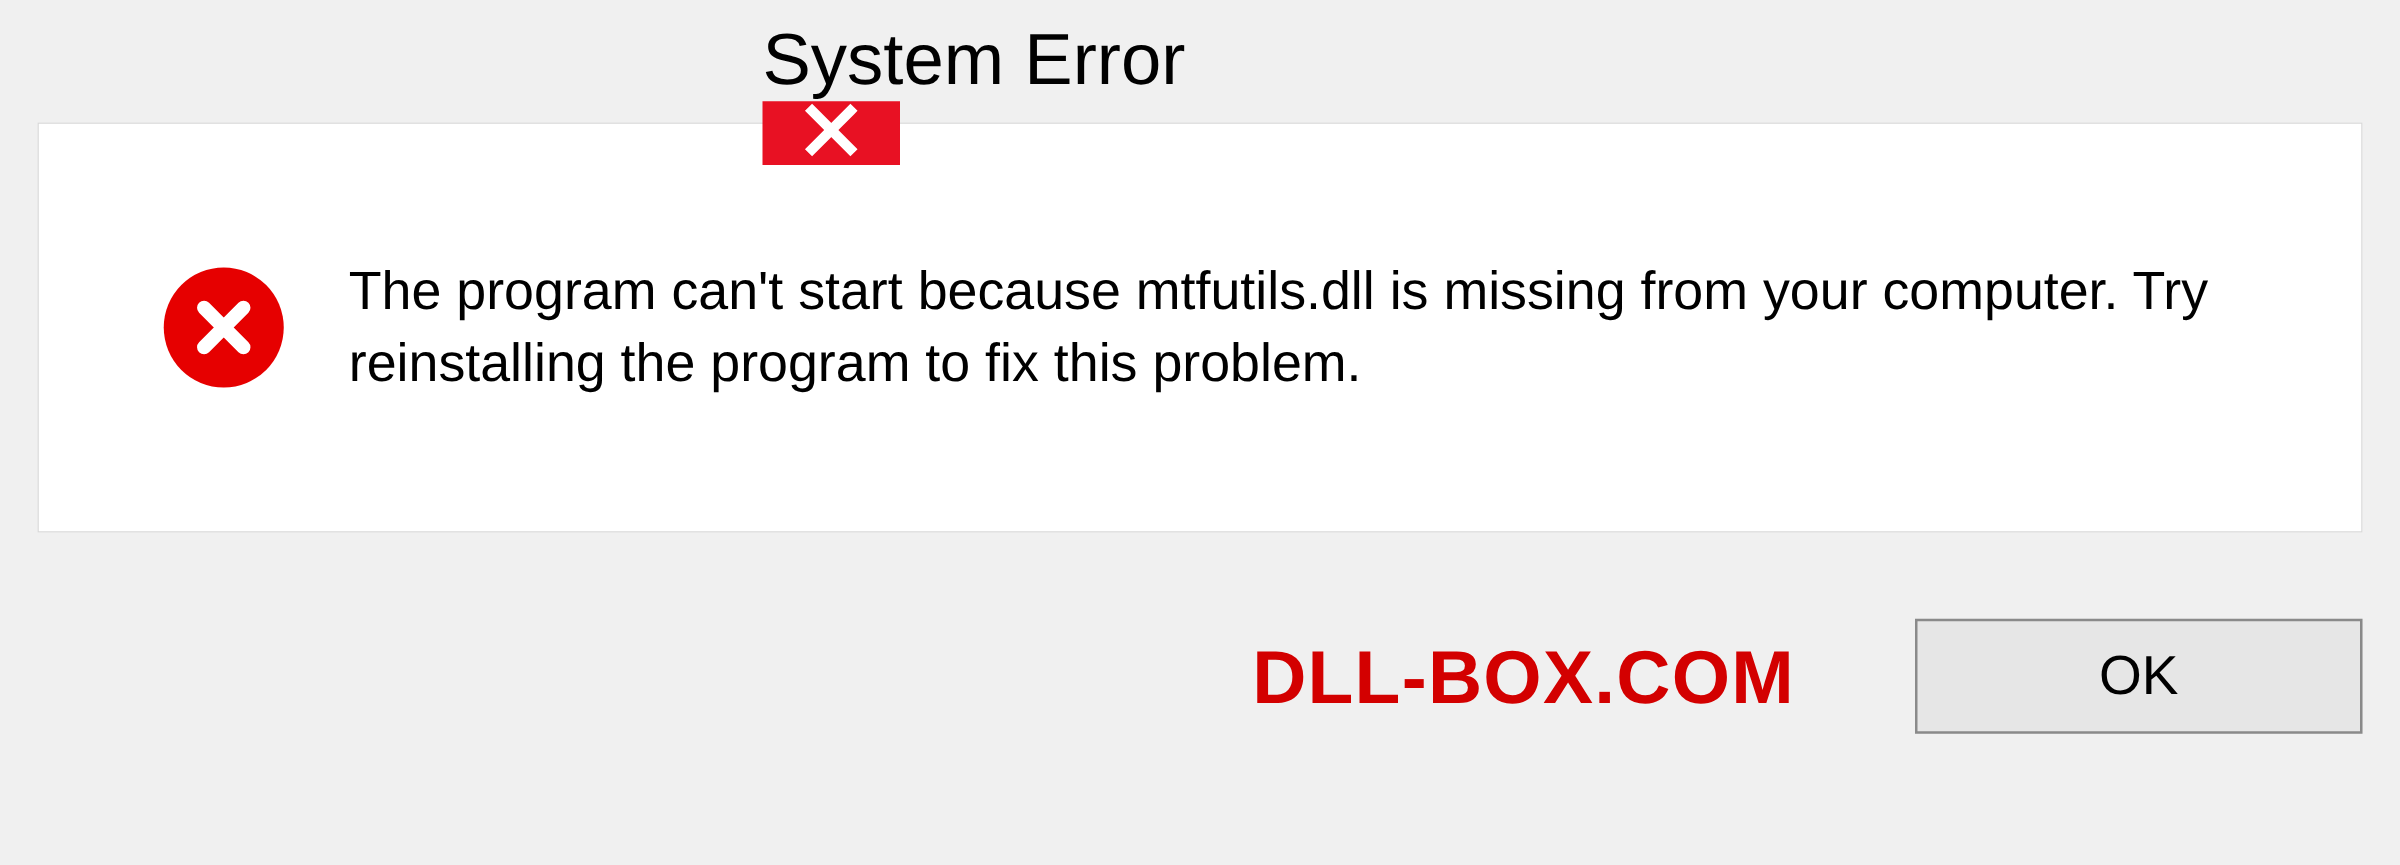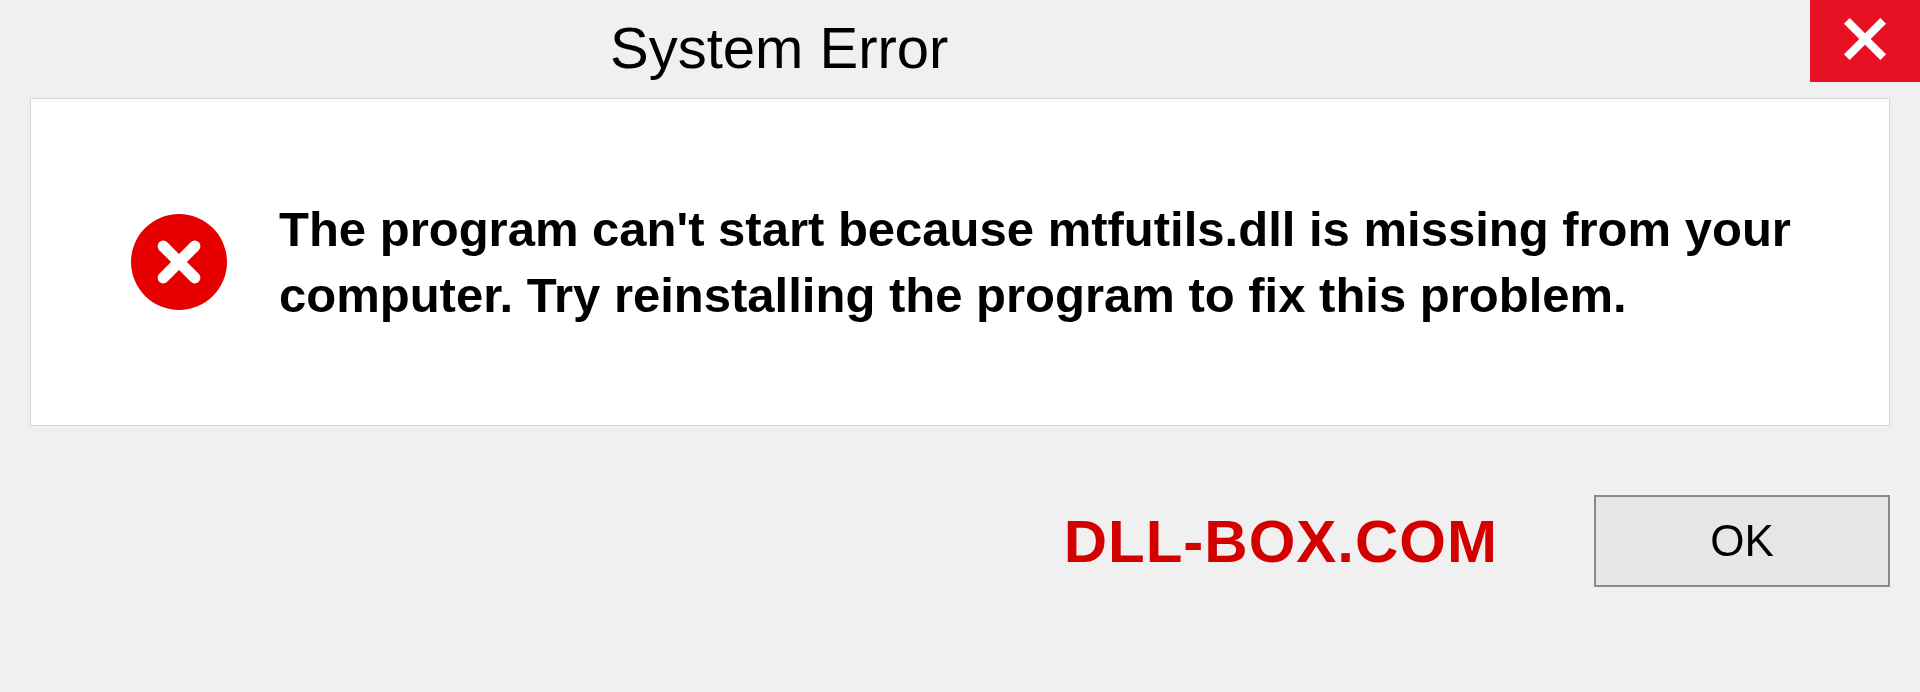--- a/index.html
+++ b/index.html
@@ -14,20 +14,21 @@
       font-family: "Segoe UI", Tahoma, sans-serif;
       position: relative;
       overflow: hidden;
     }
     .titlebar {
       display: flex;
       align-items: flex-start;
       justify-content: space-between;
       height: 98px;
       padding-left: 610px;
+      flex-direction: column;
     }
     .title {
       font-size: 58px;
       font-weight: 400;
       color: #000;
       padding-top: 14px;
     }
     .close-btn {
       width: 110px;
       height: 82px;
@@ -61,42 +62,42 @@
       background: #e60000;
       display: flex;
       align-items: center;
       justify-content: center;
     }
     .error-icon-circle svg {
       width: 54px;
       height: 54px;
     }
     .message {
-      font-size: 49px;
+      font-size: 43px;
       line-height: 1.35;
       color: #000;
-      font-weight: 700;
+      font-weight: 400;
     }
     .footer {
       display: flex;
       align-items: center;
       justify-content: flex-end;
       padding: 0 30px;
       height: 230px;
       gap: 96px;
     }
     .watermark {
       font-size: 60px;
       font-weight: 800;
       color: #d30000;
       letter-spacing: 1px;
       font-family: Arial, sans-serif;
     }
     .ok-btn {
-      width: 296px;
+      width: 358px;
       height: 92px;
       background: #e6e6e6;
       border: 2px solid #8a8a8a;
       display: flex;
       align-items: center;
       justify-content: center;
       font-size: 44px;
       color: #000;
       cursor: pointer;
     }

